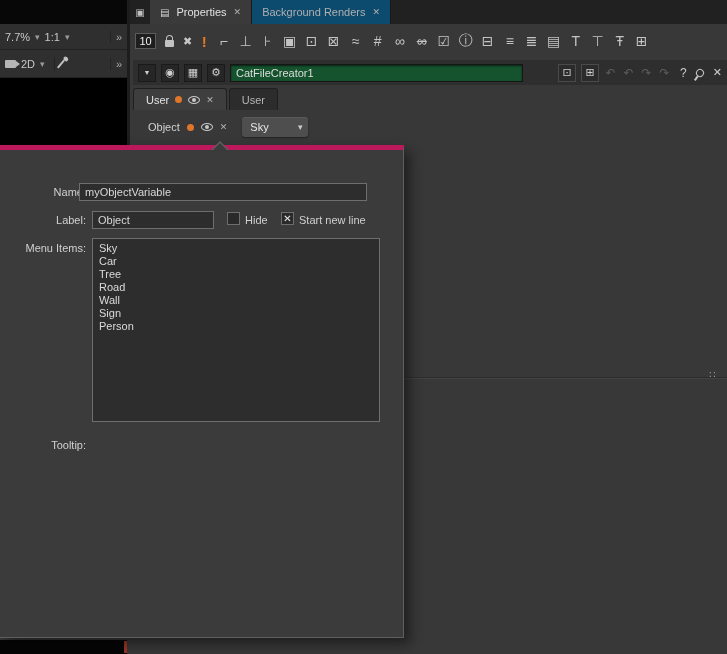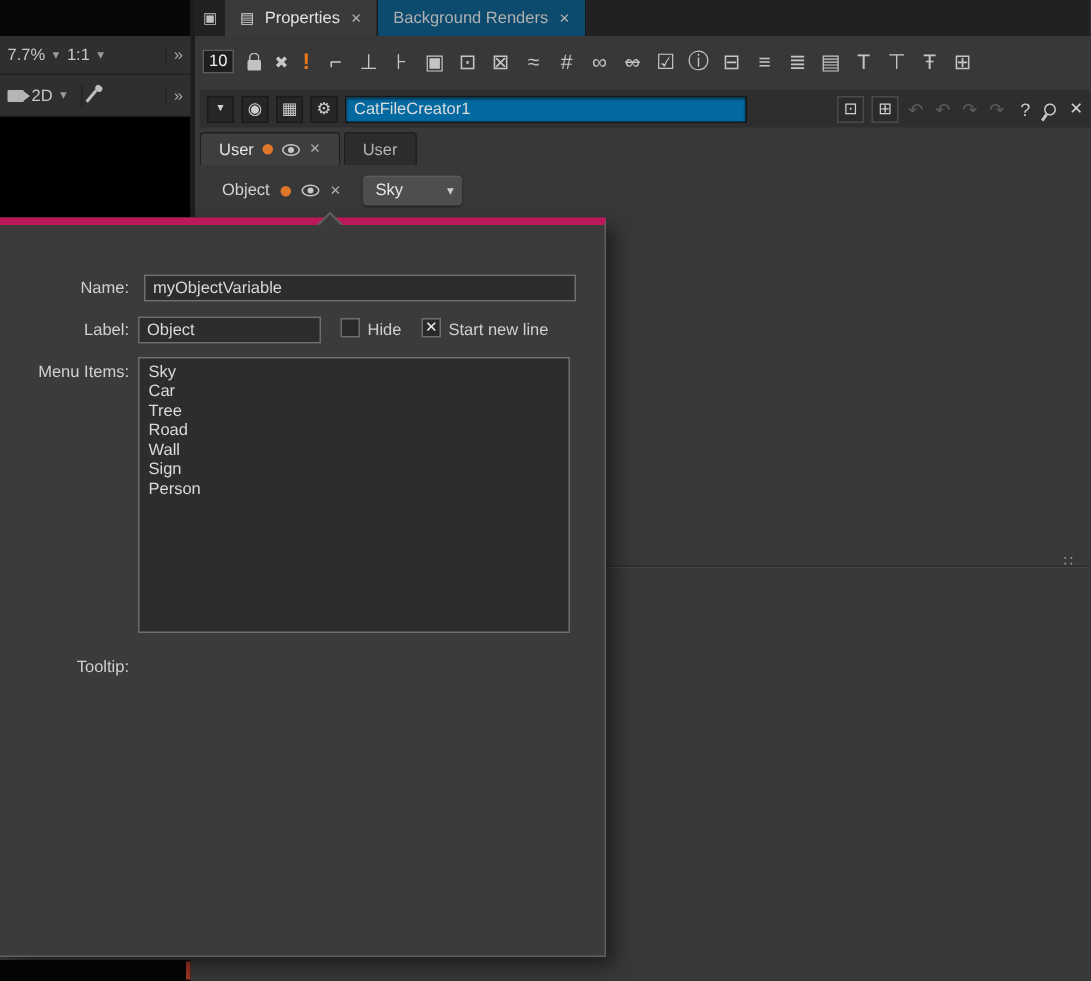--- a/index.html
+++ b/index.html
@@ -36,21 +36,21 @@
   .rm{color:#c8c8c8;font-size:11px}
   .alert{color:#e8791e;font-weight:bold;font-size:15px;width:10px;text-align:center}
   .kicon{color:#c4c4c4;font-size:14px;width:15px;text-align:center}
   .kicon.strike{text-decoration:line-through}
 
   
   .phead{position:absolute;left:133px;top:60px;width:594px;height:25px;background:#2e2e2e;display:flex;align-items:center;gap:5px;padding:0 5px}
   .hbtn{width:18px;height:18px;background:#262626;border:1px solid #1a1a1a;color:#cfcfcf;display:flex;align-items:center;justify-content:center;font-size:11px}
   .hbtn.tri{font-size:7px}
   .hbtn.sq{background:#2b2b2b;border-color:#4a4a4a}
-  .nodename{width:268px;height:18px;background:#0369a1;border:1px solid #161616;box-shadow:inset 0 1px 2px rgba(0,0,0,.6);
+  .nodename{width:293px;height:18px;background:#14532d;border:1px solid #161616;box-shadow:inset 0 1px 2px rgba(0,0,0,.6);
     color:#ddd;font:11px "Liberation Sans","DejaVu Sans",sans-serif;padding:0 5px;outline:none}
   .spring{flex:1}
   .nav{color:#5d5d5d;font-size:12px;width:13px;text-align:center}
   .help{color:#ccc;font-size:12px;padding:0 4px}
   .pin{display:inline-block;width:8px;height:8px;border:1.5px solid #c8c8c8;border-radius:50%;position:relative;transform:rotate(35deg);margin-right:4px}
   .pin::after{content:"";position:absolute;left:2px;top:7px;width:2px;height:5px;background:#c8c8c8}
   .x.big{font-size:11px;color:#d2d2d2}
 
   
   .ntabs{position:absolute;left:133px;top:88px;display:flex;gap:2px;height:22px}
@@ -205,21 +205,21 @@
       <span class="ddtext">Sky</span>
       <span class="ddcaret">▾</span>
     </div>
   </div>
 
   <div class="popup">
     <div class="notch-outer"></div>
     <div class="notch-inner"></div>
 
     <label class="flabel" style="top:36px">Name:</label>
-    <input class="fin" style="left: 96px; top: 33px; width: 288px;" value="myObjectVariable">
+    <input class="fin" style="left: 79px; top: 33px; width: 288px;" value="myObjectVariable">
 
     <label class="flabel" style="top:64px">Label:</label>
     <input class="fin" style="left: 92px; top: 61px; width: 122px;" value="Object">
     <span class="cb" style="left:227px;top:62px"></span>
     <span class="cblabel" style="left:245px;top:64px">Hide</span>
     <span class="cb checked" style="left:281px;top:62px"></span>
     <span class="cblabel" style="left:299px;top:64px">Start new line</span>
 
     <label class="flabel" style="top:92px">Menu Items:</label>
     <textarea class="farea" style="left: 92px; top: 88px; width: 288px; height: 184px;" spellcheck="false">Sky

